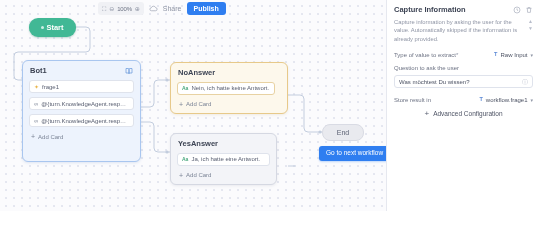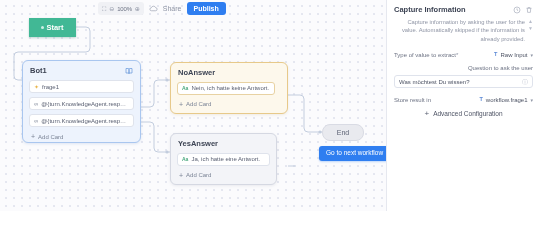--- a/index.html
+++ b/index.html
@@ -49,41 +49,41 @@
   .tb-publish {
     background: #2f7ef0; color: #ffffff;
     font-size: 7px; font-weight: 600;
     padding: 3px 7px; border-radius: 3px; line-height: 1;
   }
 
   
   .start-node {
     position: absolute; left: 29px; top: 18px;
     width: 47px; height: 19px;
-    background: #41b895; border-radius: 0;
+    background: #41b895; border-radius: 9px;
     display: flex; align-items: center; justify-content: center; gap: 2px;
     box-shadow: 0 1px 2px rgba(40,120,100,0.28);
   }
   .start-node .dot {
     width: 3px; height: 3px; border-radius: 50%;
     background: rgba(255,255,255,0.75);
   }
   .start-node .lbl {
     color: #ffffff; font-size: 7.5px; font-weight: 600; line-height: 1;
   }
 
   
   .node { position: absolute; border-radius: 6px; }
 
   .node-bot1 {
     left: 22px; top: 60px; width: 119px;
     background: #edf3fd;
     border: 1px solid #a9c6ef;
     box-shadow: 0 1px 3px rgba(90,130,190,0.18);
-    padding: 6px 6px 1px 6px;
+    padding: 6px 6px 20px 6px;
   }
   .node-noanswer {
     left: 170px; top: 62px; width: 118px;
     background: #fdf8ec;
     border: 1px solid #e7c98a;
     box-shadow: 0 1px 3px rgba(180,150,90,0.16);
     padding: 6px 12px 4px 6px;
   }
   .node-yesanswer {
     left: 170px; top: 133px; width: 107px;
@@ -144,21 +144,20 @@
   
   .wires { position: absolute; left: 0; top: 0; width: 386px; height: 211px; pointer-events: none; }
 
   
   .panel {
     position: absolute; left: 386px; top: 0;
     width: 154px; height: 211px;
     background: #ffffff;
     border-left: 1px solid #e6e8ef;
     padding: 6px 7px;
-    text-align: right;
   }
   .panel-head {
     display: flex; align-items: center; justify-content: space-between;
     margin-bottom: 4px;
   }
   .panel-title { font-size: 7.5px; font-weight: 600; color: #3d4454; line-height: 1; }
   .panel-acts { display: flex; gap: 4px; }
   .p-icon { color: #a2a8b8; display: flex; }
 
   .panel-desc {

